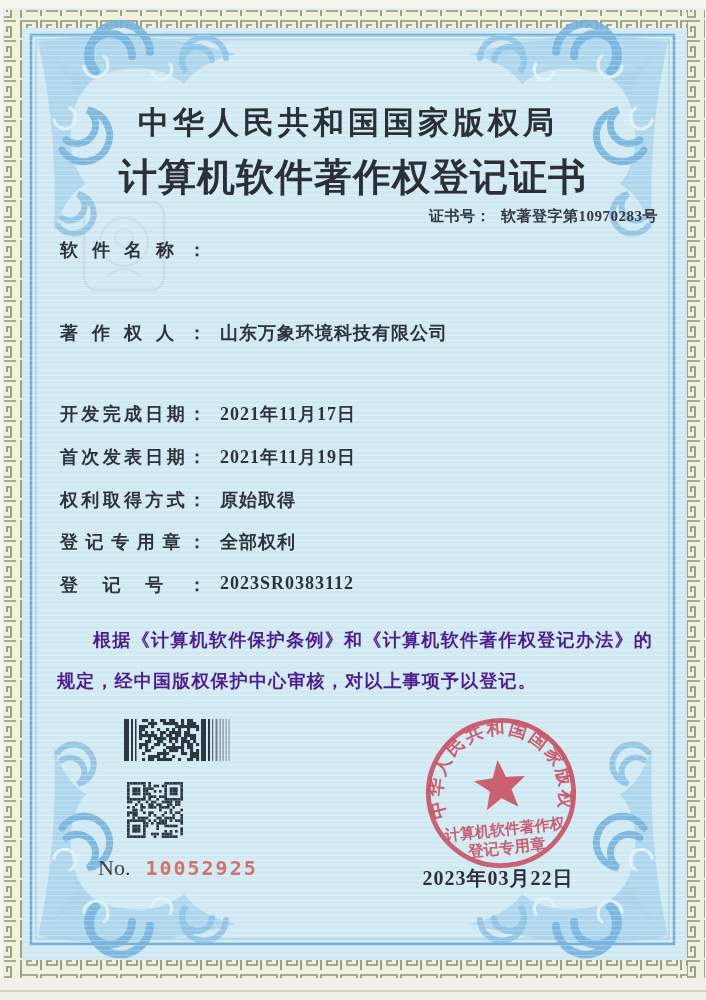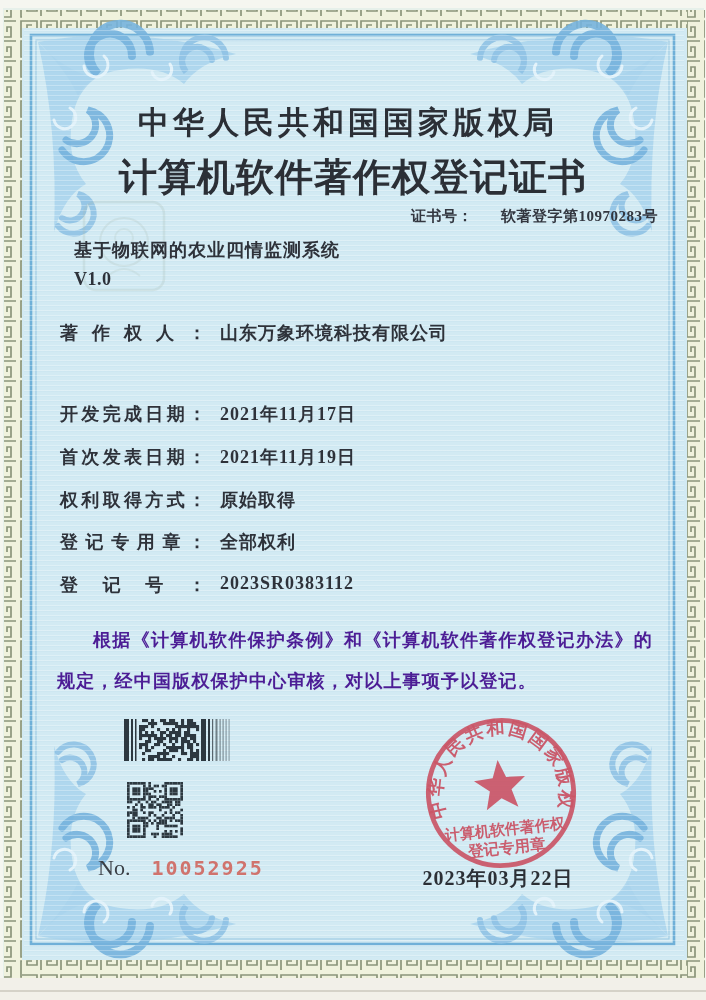--- a/index.html
+++ b/index.html
@@ -21,21 +21,21 @@
     position:absolute;left:0;right:10px;top:102px;text-align:center;
     font-size:31px;font-weight:bold;letter-spacing:4px;color:#2b2f36;
   }
   .cert-title{
     position:absolute;left:0;right:0;top:152px;text-align:center;
     font-size:38px;font-weight:bold;letter-spacing:1px;color:#2b2f36;
   }
   .cert-no{
     position:absolute;right:48px;top:207px;
     font-size:15px;font-weight:bold;letter-spacing:.5px;color:#333740;
-    display:flex;gap:28px;
+    display:flex;gap:10px;
   }
 
   .field-row{position:absolute;left:60px;font-size:18px;font-weight:bold;color:#2e323a;}
   .f-label{
     display:inline-block;width:146px;vertical-align:top;
     text-align:justify;text-align-last:justify;letter-spacing:0;
   }
   .f-value{display:inline-block;margin-left:14px;vertical-align:top;letter-spacing:1px;}
   .f-value .v2{margin-top:7px;letter-spacing:.5px;}
 
@@ -46,21 +46,21 @@
   }
 
   .barcode{position:absolute;left:124px;top:719px;width:107px;height:42px;}
   .qrcode{position:absolute;left:127px;top:782px;width:56px;height:56px;}
 
   .seal{position:absolute;left:418px;top:710px;width:166px;height:166px;mix-blend-mode:multiply;opacity:.92;}
   .issue-date{
     position:absolute;left:408px;top:865px;width:180px;text-align:center;
     font-size:20px;font-weight:bold;letter-spacing:1px;color:#2c3036;
   }
-  .serial{position:absolute;left:98px;top:855px;font-size:22px;color:#3a3f45;display:flex;align-items:baseline;gap:21px;}
+  .serial{position:absolute;left:98px;top:855px;font-size:22px;color:#3a3f45;display:flex;align-items:baseline;gap:15px;}
   .serial .num{font-family:"DejaVu Sans Mono","Liberation Mono",monospace;font-size:20px;letter-spacing:2px;color:#d0736d;font-weight:bold;}
 
   .emboss{position:absolute;left:80px;top:198px;width:88px;height:96px;opacity:.5;}
 
   .photo-strip{position:absolute;left:0;top:978px;width:706px;height:22px;background:#f2f0e9;z-index:3;}
   .photo-strip .edge{position:absolute;left:0;top:12px;width:706px;height:2px;background:#d5d2c8;}
 </style>
 </head>
 <body>
 
@@ -118,21 +118,21 @@
 
   <div class="authority">中华人民共和国国家版权局</div>
   <div class="cert-title">计算机软件著作权登记证书</div>
 
   <div class="cert-no">
     <span>证书号：</span>
     <span>软著登字第10970283号</span>
   </div>
 
   <div class="field-row" style="top:238px">
-    <span class="f-value"><span style="display:block">基于物联网的农业四情监测系统</span><span class="v2" style="display:block">V1.0</span></span>
+    <span class="f-label">软件名称：</span>
   </div>
   <div class="field-row" style="top:321px">
     <span class="f-label">著作权人：</span><span class="f-value">山东万象环境科技有限公司</span>
   </div>
   <div class="field-row" style="top:402px">
     <span class="f-label">开发完成日期：</span><span class="f-value">2021年11月17日</span>
   </div>
   <div class="field-row" style="top:445px">
     <span class="f-label">首次发表日期：</span><span class="f-value">2021年11月19日</span>
   </div>

